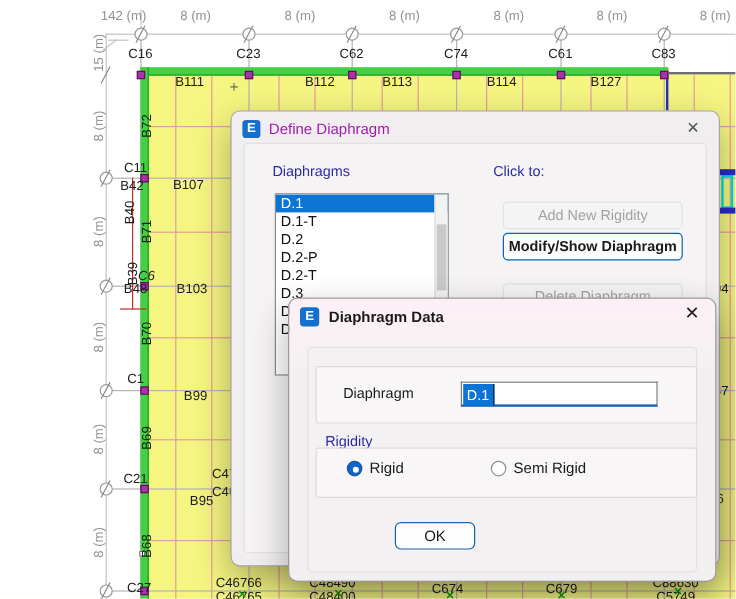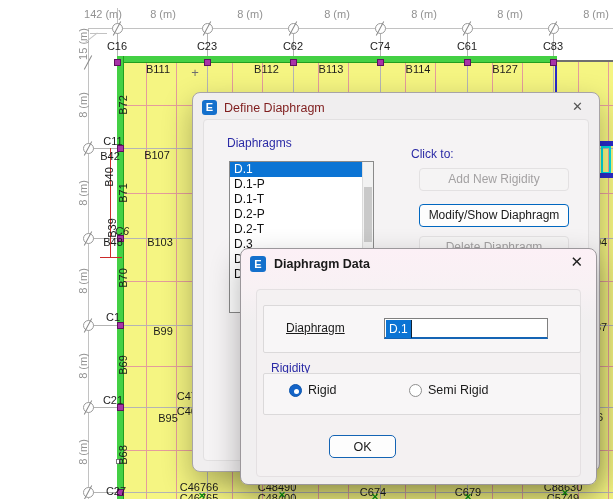--- a/index.html
+++ b/index.html
@@ -198,55 +198,55 @@
       <div class="plan-lbl grn" style="position: absolute; left: 214px; top: 417px;">✕</div>
       <div class="plan-lbl grn" style="position: absolute; left: 375px; top: 497px;">✕</div>
       <div class="plan-lbl grn" style="position: absolute; left: 468px; top: 497px;">✕</div>
       <div class="plan-lbl grn" style="position: absolute; left: 565px; top: 493px;">✕</div>
       <div class="plan-lbl grn" style="position: absolute; left: 282px; top: 495px;">✕</div>
       <div class="plan-lbl grn" style="position: absolute; left: 202px; top: 496px;">✕</div>
     </div>
 
   <div id="defineDlg" class="dialog">
     <div class="appicon" style="left:9px;top:7px;">E</div>
-    <div class="dlg-title" style="left:31px;top:8px;color:#7f1d1d;">Define Diaphragm</div>
+    <div class="dlg-title" style="left:31px;top:8px;color:#a21caf;">Define Diaphragm</div>
     <div class="close-x" style="right:16px;top:7px;">✕</div>
     <div class="inner-panel" style="left:10px;top:26px;width:384px;height:340px;background:#f5f3f4;border:1px solid #e2e0e1;"></div>
     <div class="grouplabel" style="left:34px;top:43px;">Diaphragms</div>
     <div id="listbox">
       <div id="lb-items">
           <div class="lb-item sel">D.1</div>
-          <div class="lb-item">D.1-P</div>
           <div class="lb-item">D.1-T</div>
+          <div class="lb-item">D.2</div>
           <div class="lb-item">D.2-P</div>
           <div class="lb-item">D.2-T</div>
           <div class="lb-item">D.3</div>
           <div class="lb-item">D.3-P</div>
           <div class="lb-item">D.3-T</div>
         </div>
       <div id="lb-scroll">
         <div id="lb-thumb"></div>
       </div>
     </div>
-    <div class="grouplabel" style="left:218px;top:54px;text-align:center;">Click to:</div>
+    <div class="grouplabel" style="left:218px;top:43px;text-align:center;">Click to:</div>
     <div id="define-buttons">
         <div class="dlgbtn dis" style="top: 75px;">Add New Rigidity</div>
-        <div class="dlgbtn en" style="top: 111px;">Modify/Show Diaphragm</div>
+        <div class="dlgbtn en" style="top: 101px; font-weight: bold;">Modify/Show Diaphragm</div>
         <div class="dlgbtn dis" style="top: 143px;">Delete Diaphragm</div>
       </div>
   </div>
 
   <div id="dataDlg" class="dialog">
     <div class="appicon" style="left:9px;top:7px;width:16px;height:16px;line-height:16px;">E</div>
     <div class="dlg-title" style="left:33px;top:8px;color:#1a1a1a;font-weight:bold;">Diaphragm Data</div>
     <div class="close-x" style="right:13px;top:6px;font-size:15px;color:#222;">✕</div>
     <div class="inner-panel" style="left:15px;top:40px;width:323px;height:186px;background:#f4f1f2;border:1px solid #e4e0e2;"></div>
 
     <div class="groupbox" style="top:56px;height:46px;"></div>
-    <div class="fieldlabel" style="left:45px;top:72px;text-decoration:underline;">Diaphragm</div>
+    <div class="fieldlabel" style="left:45px;top:72px;">Diaphragm</div>
     <div id="diaInput">
       <span class="seltext">D.1</span>
     </div>
 
     <div class="grouplabel" style="left:30px;top:112px;">Rigidity</div>
     <div class="groupbox" style="top:124px;height:40px;"></div>
     <div id="rigidityRow">
         <div class="radio on" style="left: 48px; top: 135px;"></div>
         <div class="radiolabel" style="left: 67px; top: 134px;">Rigid</div>
         <div class="radio off" style="left: 168px; top: 135px;"></div>

